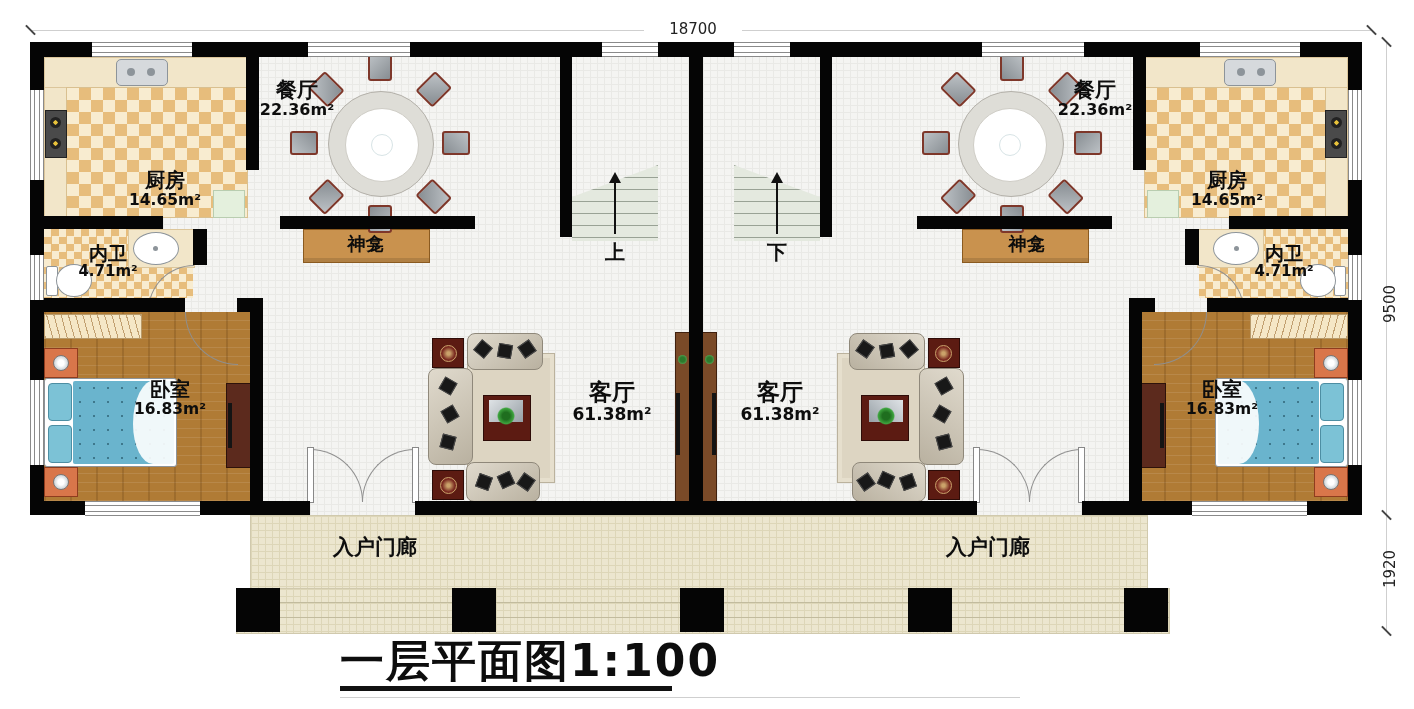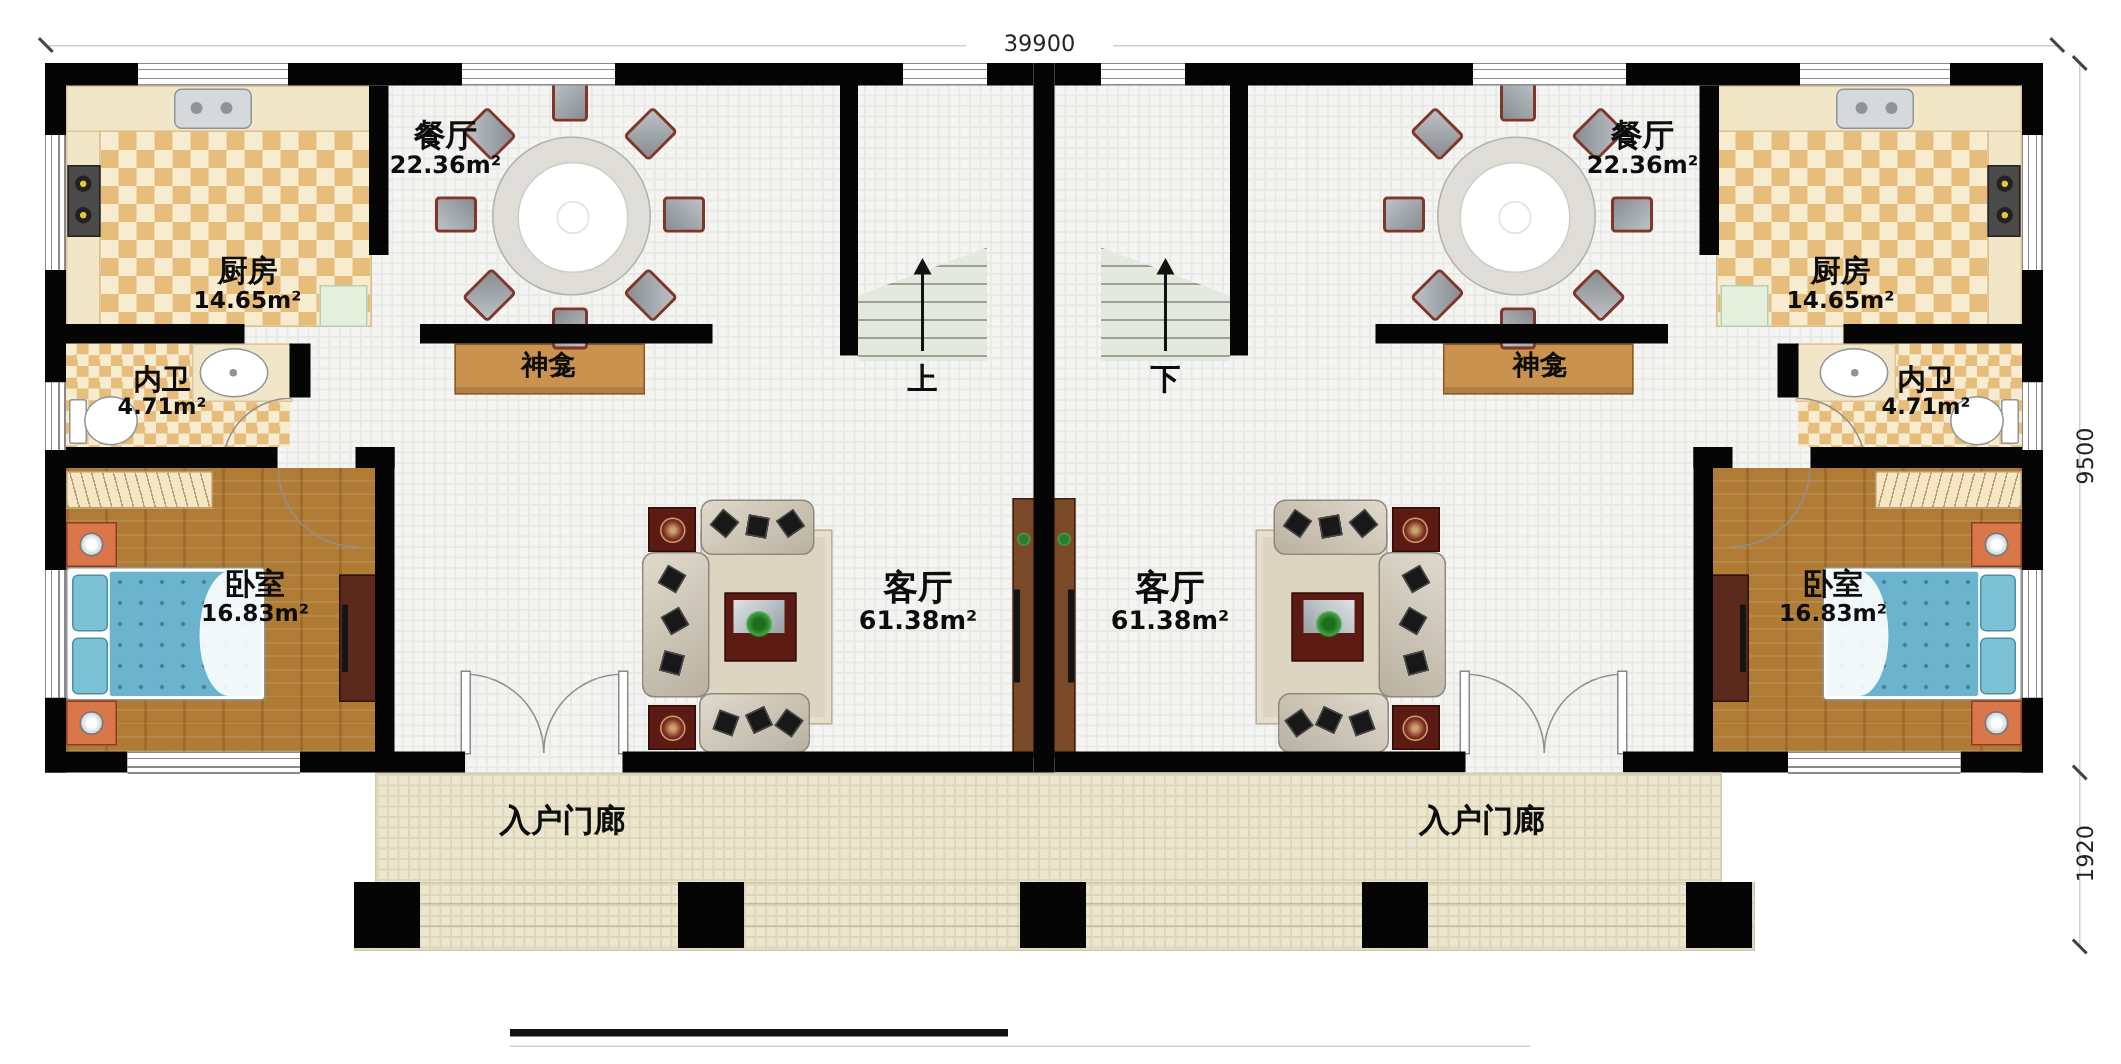--- a/index.html
+++ b/index.html
@@ -58,21 +58,21 @@
   .info{position:absolute;z-index:50;font-size:16px;font-weight:600;white-space:nowrap;color:#111;}
 </style>
 </head>
 <body>
 
 <div class="stage">
 
   <div class="dimline" style="left:30px;top:30px;width:1342px;height:1px;"></div>
   <div class="tick" style="left:24px;top:29px;"></div>
   <div class="tick" style="left:1365px;top:29px;"></div>
-  <div class="dimtxt" style="left:644px;top:20px;width:90px;">39900</div>
+  <div class="dimtxt" style="left:644px;top:20px;width:90px;">18700</div>
 
   <div class="dimline" style="left:1386px;top:42px;width:1px;height:473px;"></div>
   <div class="dimline" style="left:1386px;top:515px;width:1px;height:117px;"></div>
   <div class="tick" style="left:1380px;top:41px;"></div>
   <div class="tick" style="left:1380px;top:514px;"></div>
   <div class="tick" style="left:1380px;top:630px;"></div>
   <div class="dimtxt" style="left:1362px;top:295px;width:48px;transform:rotate(-90deg);background:transparent;">9500</div>
   <div class="dimtxt" style="left:1362px;top:560px;width:48px;transform:rotate(-90deg);background:transparent;">1920</div>
 
   <div class="porch" style="left:250px;top:515px;width:896px;height:73px;"></div>
@@ -227,20 +227,21 @@
     <div class="lbl area" style="left:85px;top:150px;width:100px;font-size:15.5px;">14.65m²</div>
     <div class="lbl" style="left:28px;top:202px;width:100px;font-size:19px;">内卫</div>
     <div class="lbl area" style="left:28px;top:222px;width:100px;font-size:15px;">4.71m²</div>
     <div class="lbl" style="left:90px;top:337px;width:100px;font-size:20px;">卧室</div>
     <div class="lbl area" style="left:90px;top:359px;width:100px;font-size:15.5px;">16.83m²</div>
     <div class="lbl" style="left:532px;top:338px;width:100px;font-size:23px;">客厅</div>
     <div class="lbl area" style="left:532px;top:364px;width:100px;font-size:17px;">61.38m²</div>
     <div class="lbl" style="left:550px;top:200px;width:70px;font-size:20px;">上</div>
   </div>
 
+  <div class="title-big" style="left:340px;top:632px;">一层平面图1:100</div>
   <div class="abs" style="left:340px;top:686px;width:332px;height:5px;background:#111;z-index:50;"></div>
   <div class="abs" style="left:340px;top:697px;width:680px;height:1px;background:#cfcfcf;z-index:50;"></div>
 
 <div class="unit flip" id="unitR" style="left: 703px;">
 
     <div class="floor marble" style="left:14px;top:15px;width:202px;height:30px;"></div>
     <div class="floor marble" style="left:14px;top:45px;width:22px;height:129px;"></div>
     <div class="floor checker" style="left:36px;top:45px;width:180px;height:129px;"></div>
     <div class="floor checker-sm" style="left:14px;top:187px;width:149px;height:69px;"></div>
     <div class="floor marble" style="left:98px;top:187px;width:65px;height:37px;"></div>

